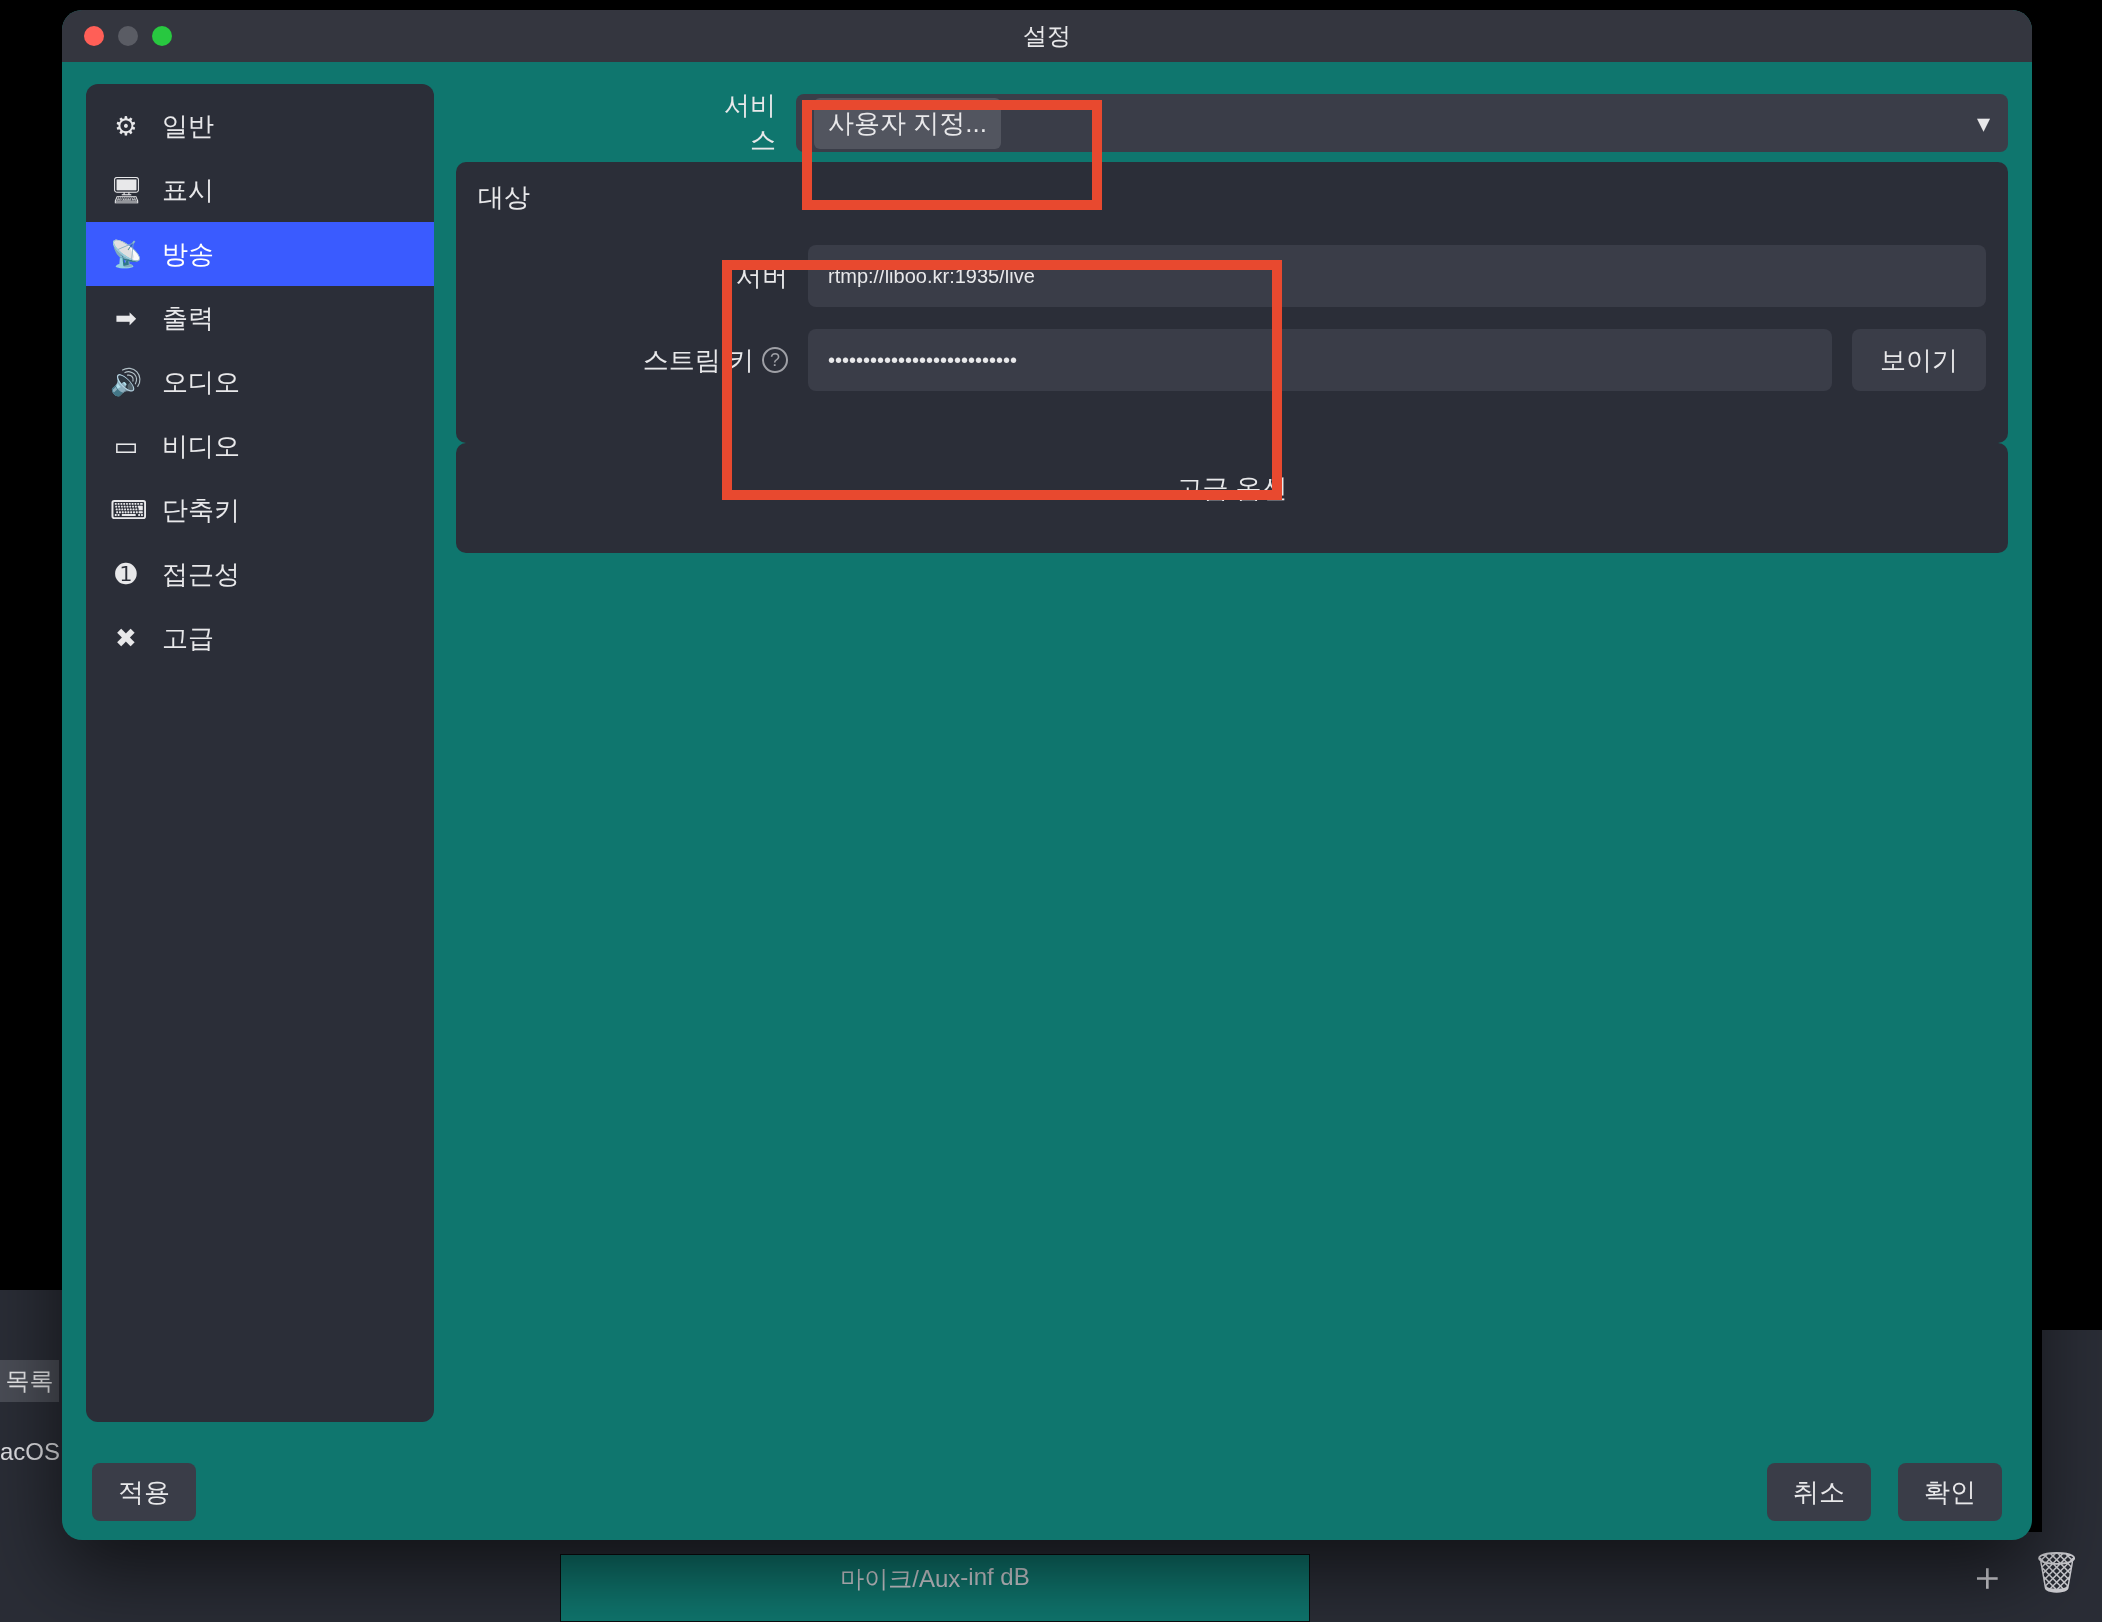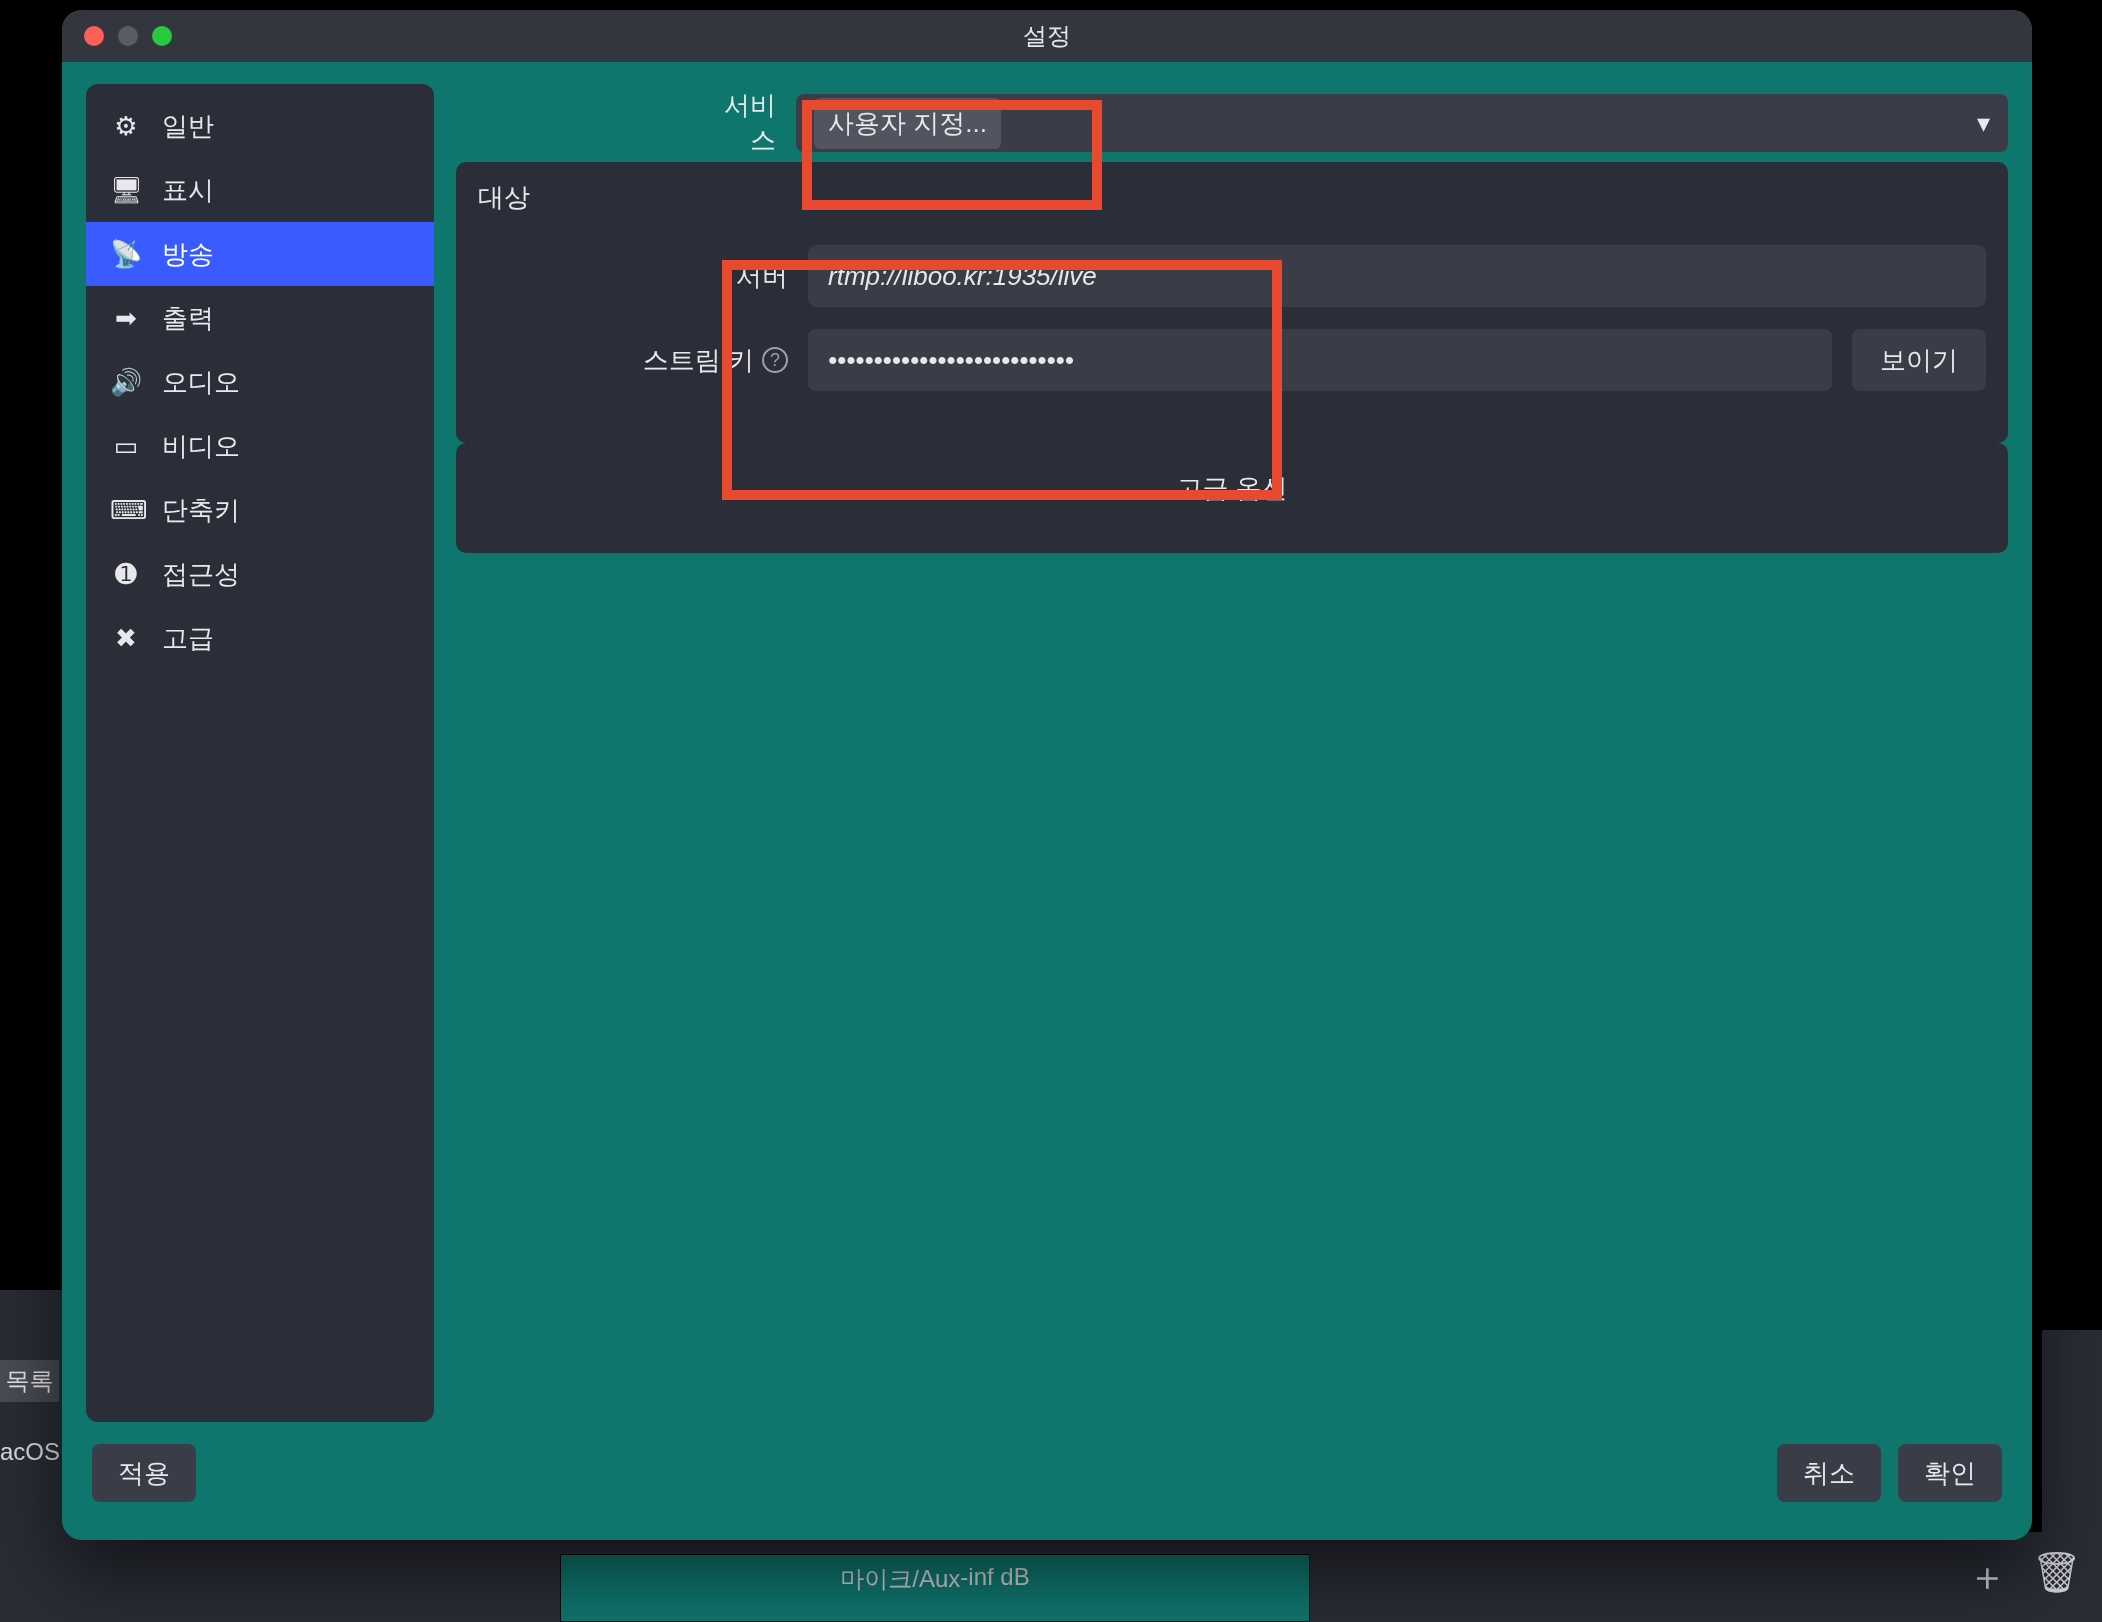--- a/index.html
+++ b/index.html
@@ -211,24 +211,23 @@
     font-size: 18px;
     color: #9fa0a6;
   }
   .text-input {
     flex: 1;
     height: 62px;
     background: #3a3d48;
     border: none;
     border-radius: 8px;
     padding: 0 20px;
-    font-size: 26px;
+    font-size: 20px;
     color: #e8e8ea;
     outline: none;
-    font-style: italic;
   }
   .btn {
     height: 62px;
     padding: 0 28px;
     background: #3a3d48;
     border: none;
     border-radius: 8px;
     font-size: 26px;
     color: #e8e8ea;
     cursor: pointer;
@@ -254,22 +253,23 @@
   .hl {
     position: absolute;
     border: 10px solid #e8492f;
     pointer-events: none;
   }
 
   
   .win-footer {
     height: 96px;
     display: flex;
+    align-items: center;
     padding: 0 30px;
-    gap: 17px;
+    gap: 27px;
   }
   .win-footer .spacer { flex: 1; }
 </style>
 </head>
 <body>
 
 <div class="bg-bottom"></div>
 <div class="bg-side-strip"></div>
 <div class="bg-side-tab">목록</div>
 <div class="bg-side-text">acOS 화</div>

